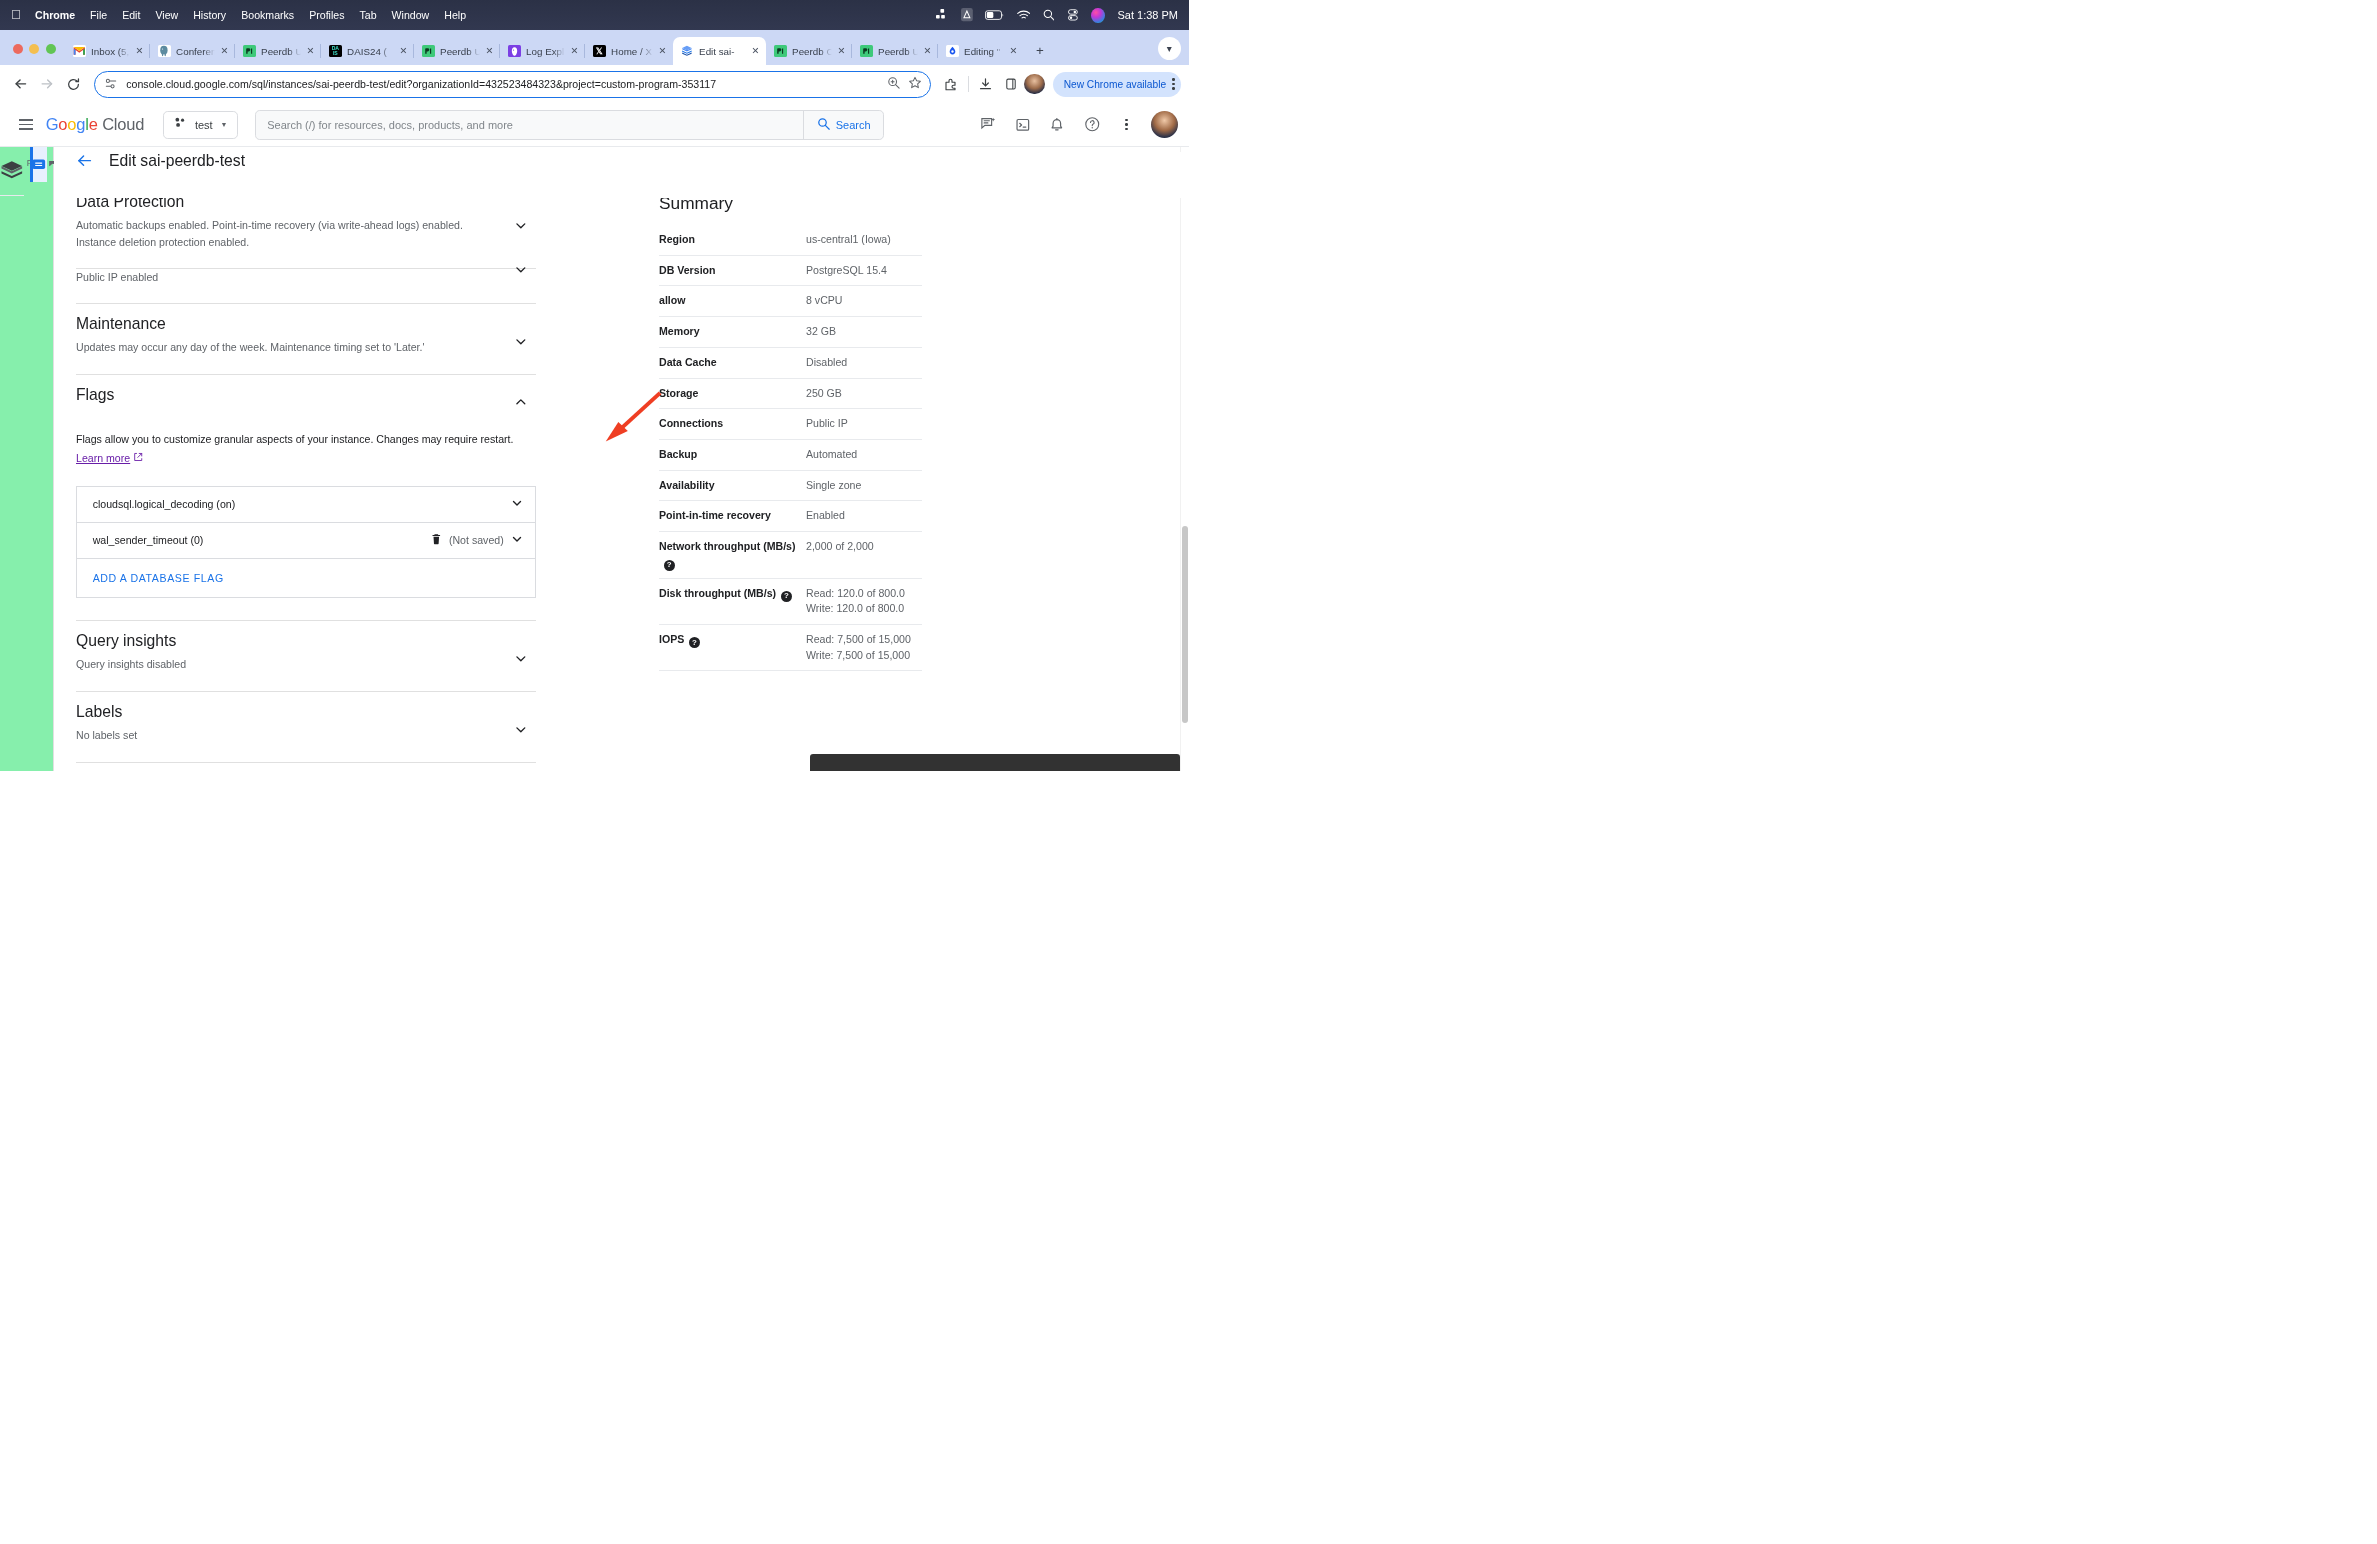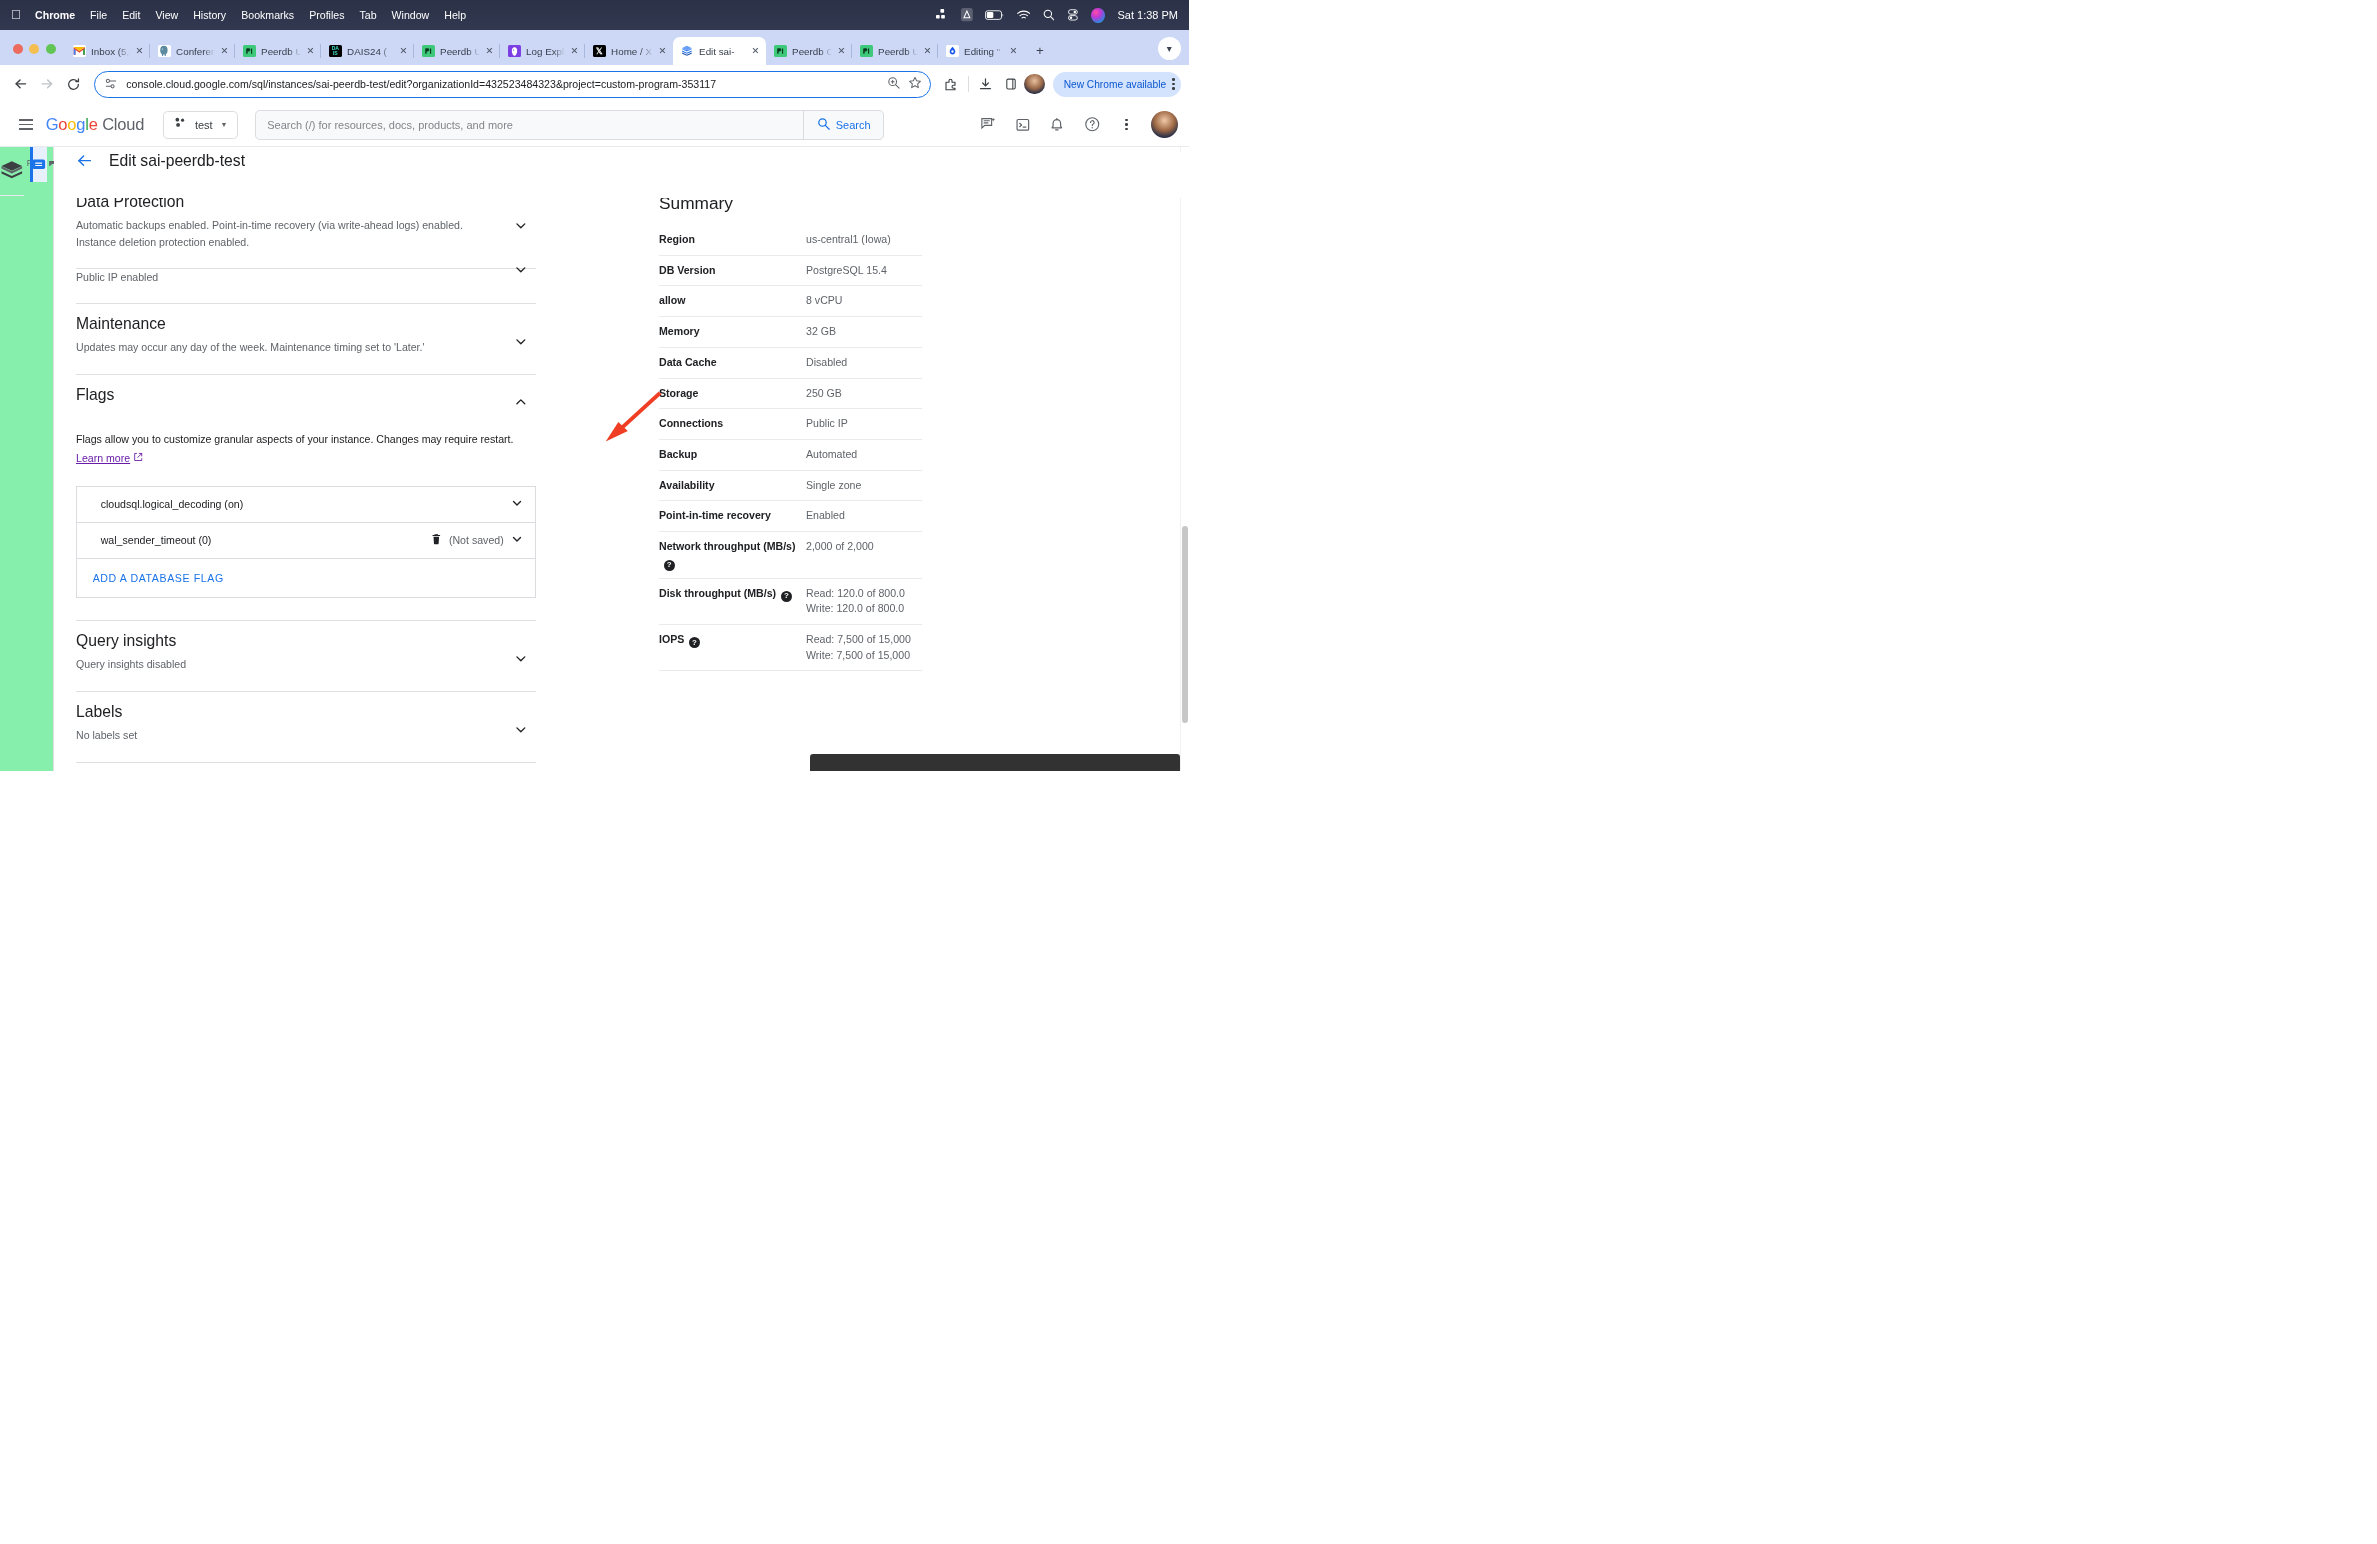--- a/index.html
+++ b/index.html
@@ -234,21 +234,21 @@
   .flags-desc { font-size: 10.6px; color: #202124; line-height: 19px; margin: 12.6px 0 17.3px; }
   .link-purple { color: #681da8; text-decoration: underline; }
   .ext-ico { display: inline-block; vertical-align: -0.8px; margin-left: 2.4px; }
 
   .flag-box { border: 0.8px solid #dadce0; }
   .flag-row {
     height: 36px; display: flex; align-items: center;
     padding: 0 11px 0 15.7px; border-bottom: 0.8px solid #dadce0;
   }
   .flag-row:last-child { border-bottom: 0; }
-  .flag-name { font-size: 10.6px; color: #202124; flex: 1; margin-left: 8px; }
+  .flag-name { font-size: 10.6px; color: #202124; flex: 1; }
   .flag-trail { display: flex; align-items: center; gap: 6.3px; }
   .not-saved { font-size: 10.6px; color: #5f6368; }
   .flag-add { height: 38px; display: flex; align-items: center; padding-left: 15.7px; }
   .flag-add span { font-size: 10.6px; color: #1a73e8; letter-spacing: 0.6px; }
 
   
   .sum-col { flex: 1; padding: 0 0 0 102px; }
   .sum-inner { width: 263px; }
   .sum-title { font-size: 17.3px; color: #202124; margin-bottom: 11px; }
   table.sum { width: 100%; border-collapse: collapse; }

